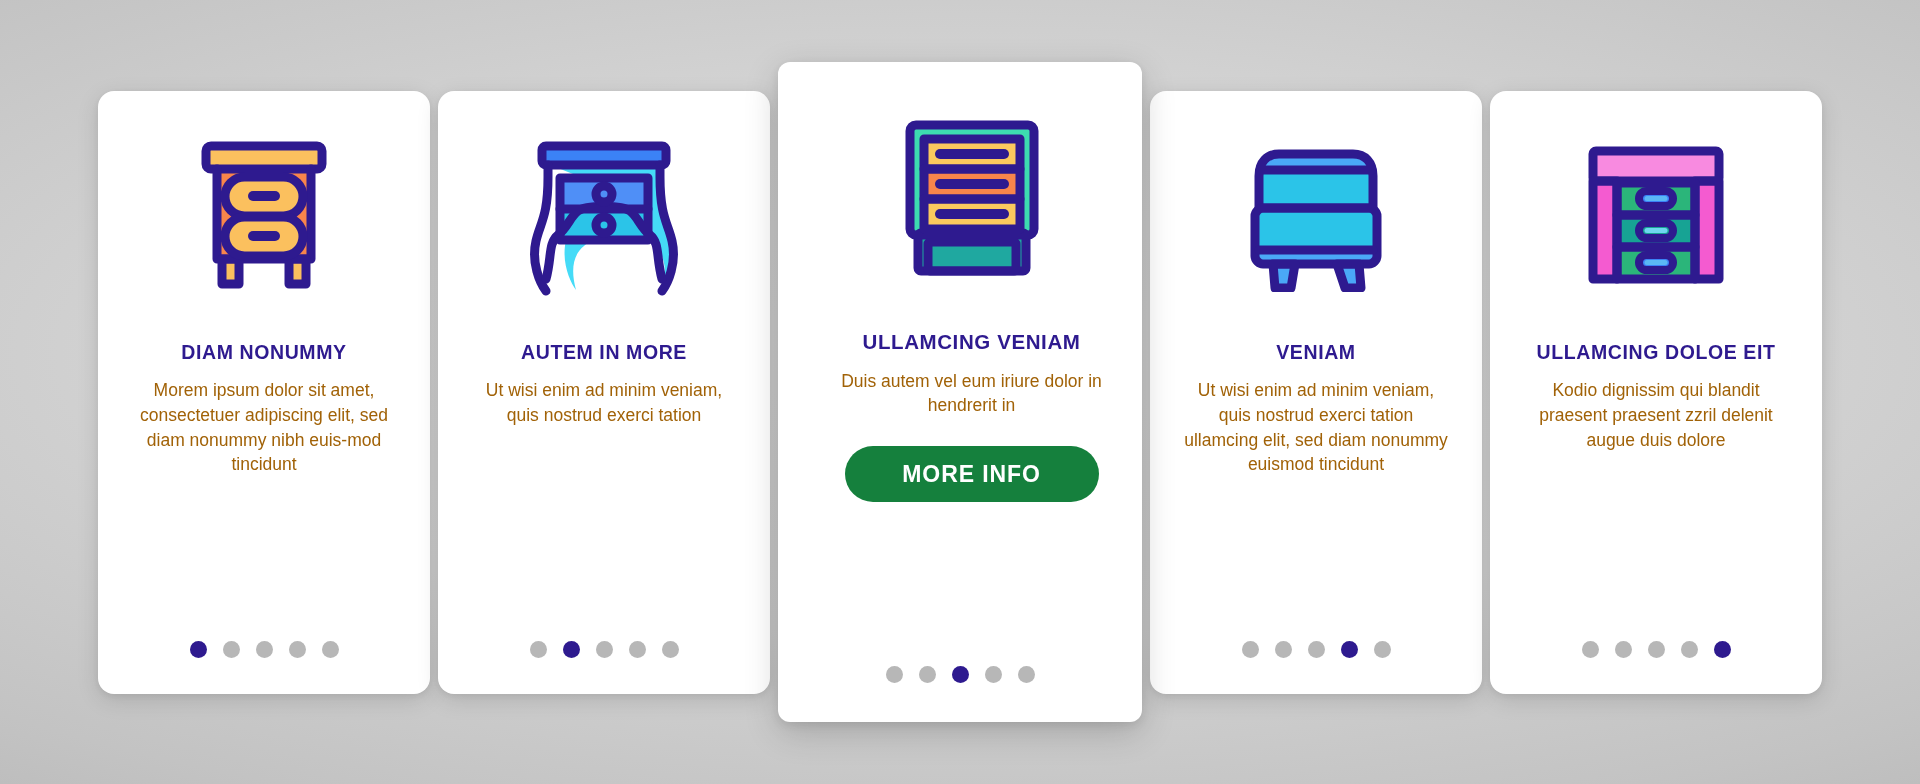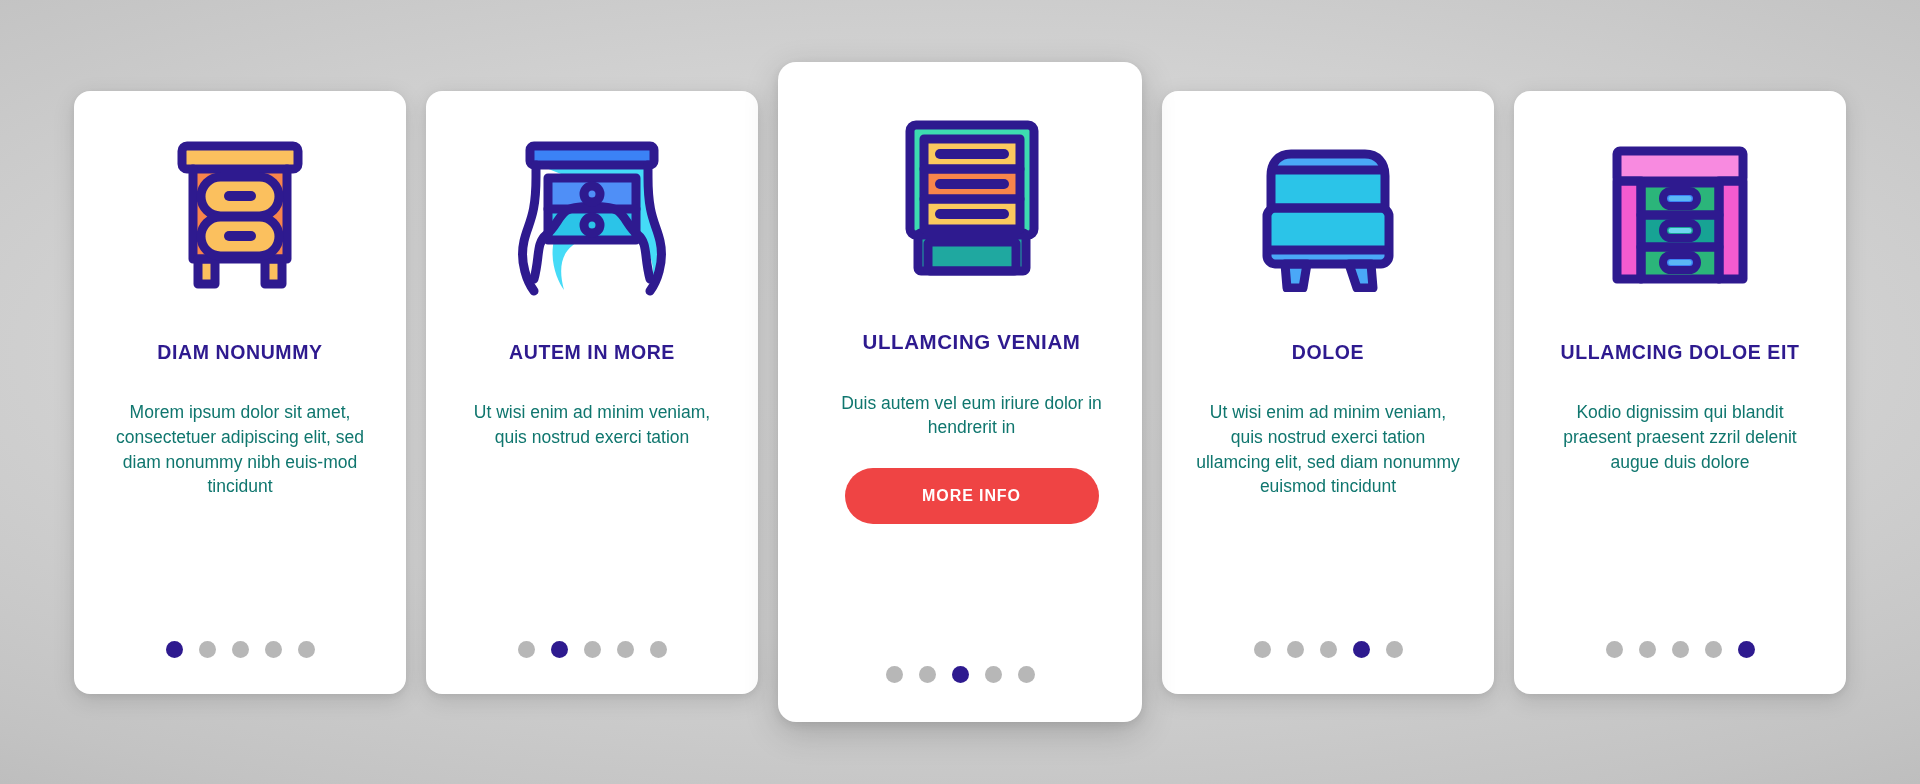--- a/index.html
+++ b/index.html
@@ -19,40 +19,40 @@
     justify-content: center;
   }
 
   #stage {
     position: relative;
     width: 1920px;
     height: 784px;
     display: flex;
     align-items: center;
     justify-content: center;
-    gap: 20px;
+    gap: 8px;
   }
 
   .card {
     position: relative;
     width: 332px;
     height: 603px;
     background: #ffffff;
     border-radius: 16px;
     box-shadow: 0 6px 22px rgba(0,0,0,0.13), 0 2px 6px rgba(0,0,0,0.06);
     display: flex;
     flex-direction: column;
     align-items: center;
     flex: 0 0 auto;
   }
 
   .card.featured {
     width: 364px;
     height: 660px;
-    border-radius: 18px;
+    border-radius: 12px;
     box-shadow: 0 10px 34px rgba(0,0,0,0.19), 0 3px 10px rgba(0,0,0,0.08);
     z-index: 5;
     padding-left: 23px;
   }
 
   .icon-wrap {
     height: 250px;
     width: 100%;
     display: flex;
     align-items: center;
@@ -67,39 +67,39 @@
     font-weight: bold;
     letter-spacing: 0.6px;
     color: #2e1a8f;
     text-align: center;
     line-height: 1.2;
     padding: 0 14px;
   }
   .card.featured .card-title { font-size: 20.5px; }
 
   .card-body {
-    margin-top: 36px;
+    margin-top: 14px;
     font-size: 17.5px;
     line-height: 1.42;
-    color: #0f766e;
+    color: #a16207;
     text-align: center;
     width: 268px;
   }
   .card.featured .card-body { width: 268px; }
 
   .more-btn {
     margin-top: 28px;
     width: 254px;
     height: 56px;
     border: none;
     border-radius: 28px;
-    background: #ef4444;
+    background: #15803d;
     color: #ffffff;
     font-family: "Liberation Sans", sans-serif;
-    font-size: 16px;
+    font-size: 23px;
     font-weight: bold;
     letter-spacing: 0.9px;
     cursor: pointer;
   }
 
   .dots {
     position: absolute;
     bottom: 36px;
     left: 0;
     right: 0;
@@ -226,21 +226,21 @@
         <g fill="none" stroke="#2e1a8f" stroke-width="9" stroke-linejoin="round" stroke-linecap="round">
           <path d="M18 36 c0 -14 8 -22 20 -22 h74 c12 0 20 8 20 22 v32 h-114z"></path>
           <line x1="19" y1="30" x2="131" y2="30"></line>
           <path d="M14 76 c0 -4 4 -8 8 -8 h106 c4 0 8 4 8 8 v40 c0 4 -4 8 -8 8 h-106 c-4 0 -8 -4 -8 -8z"></path>
           <line x1="18" y1="110" x2="132" y2="110"></line>
           <path d="M32 124 h22 l-4 24 h-16z"></path>
           <path d="M96 124 h22 l2 24 h-16z"></path>
         </g>
       </svg>
       </div>
-      <div class="card-title">DOLOE</div>
+      <div class="card-title">VENIAM</div>
       <div class="card-body">Ut wisi enim ad minim veniam, quis nostrud exerci tation ullamcing elit, sed diam nonummy euismod tincidunt</div>
       <div class="dots">
         <span class="dot"></span>
         <span class="dot"></span>
         <span class="dot"></span>
         <span class="dot active"></span>
         <span class="dot"></span>
       </div>
     </div>
     <div class="card">

